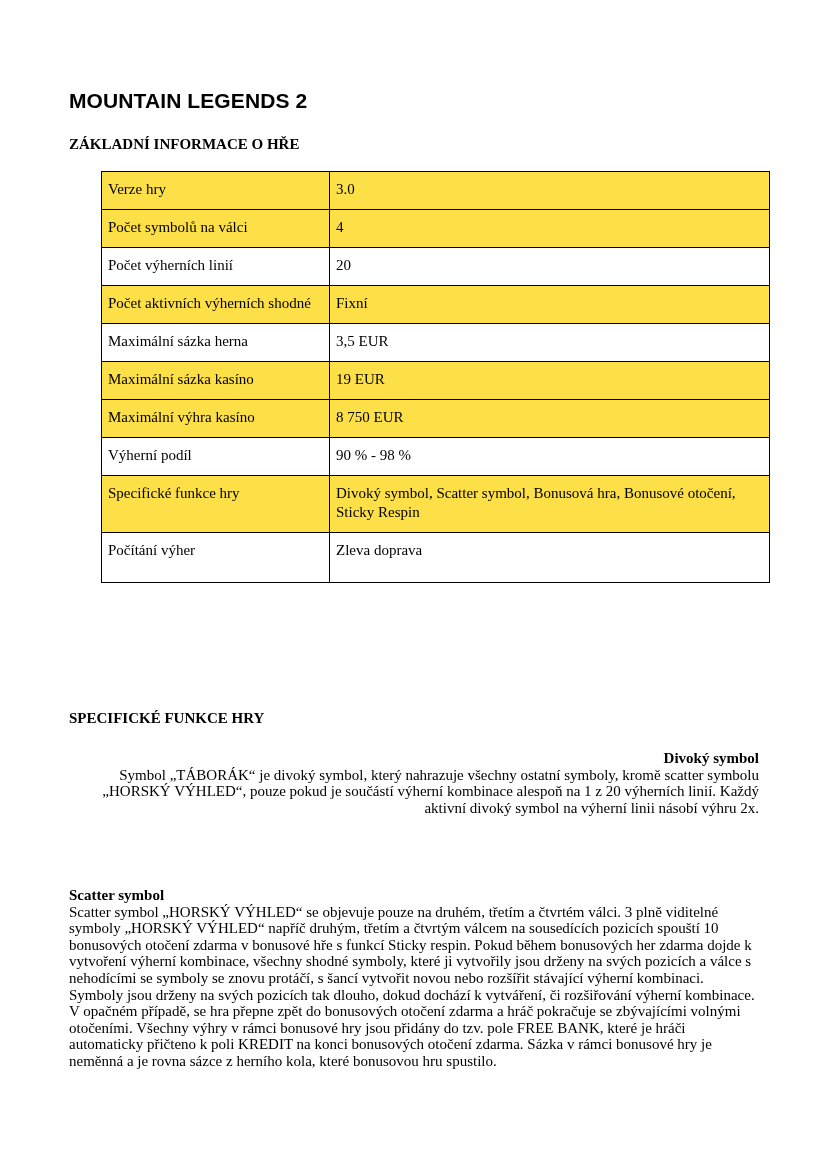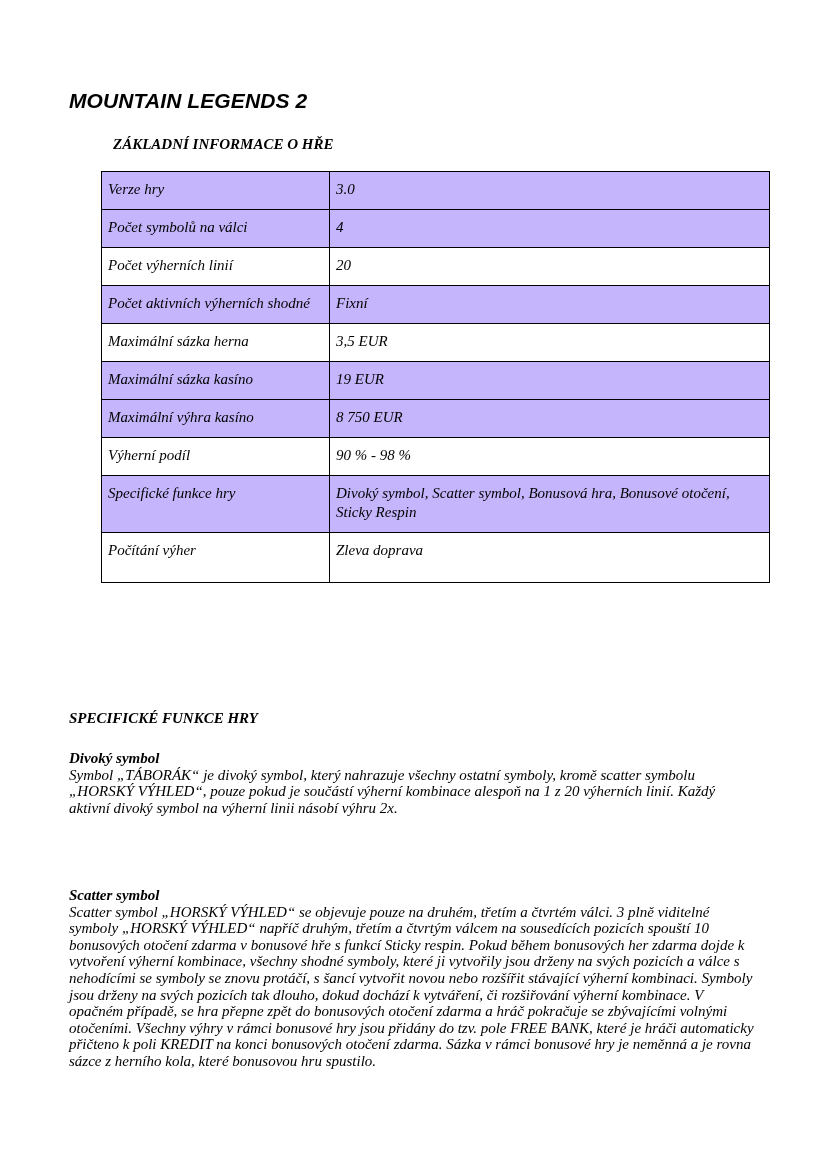--- a/index.html
+++ b/index.html
@@ -13,21 +13,20 @@
     position: relative;
     overflow: hidden;
     color: #000000;
     font-family: "Liberation Serif", "DejaVu Serif", serif;
   }
   .page {
     position: absolute;
     left: 0; top: 0;
     width: 827px;
     height: 1169px;
-    font-style: italic;
   }
   .doc-title {
     position: absolute;
     left: 69px;
     top: 88px;
     margin: 0;
     font-family: "Liberation Sans", "DejaVu Sans", sans-serif;
     font-weight: bold;
     font-size: 21px;
     line-height: 26px;
@@ -35,21 +34,21 @@
   }
   .section-heading {
     position: absolute;
     left: 69px;
     margin: 0;
     font-family: "Liberation Serif", "DejaVu Serif", serif;
     font-weight: bold;
     font-size: 15px;
     line-height: 18px;
   }
-  .h-basic { top: 135px; margin-left: 44px; }
+  .h-basic { top: 135px; }
   .h-features { top: 709px; }
 
   table.info-table {
     position: absolute;
     left: 101px;
     top: 171px;
     width: 669px;
     border-collapse: collapse;
     font-family: "Liberation Serif", "DejaVu Serif", serif;
     font-size: 15px;
@@ -57,40 +56,40 @@
   }
   table.info-table td {
     border: 1.3px solid #000000;
     padding: 0 6px;
     vertical-align: top;
     height: 38px;
     box-sizing: border-box;
   }
   table.info-table td.c-label { width: 228px; padding-top: 8px; }
   table.info-table td.c-value { padding-top: 8px; }
-  table.info-table tr.shade td { background: #c4b5fd; }
+  table.info-table tr.shade td { background: #fde047; }
   table.info-table tr.tall td { height: 57px; }
   table.info-table tr.last td { height: 50px; }
 
   .feature {
     position: absolute;
     left: 69px;
     width: 690px;
     font-family: "Liberation Serif", "DejaVu Serif", serif;
     font-size: 15px;
     line-height: 16.6px;
   }
   .feature .f-title {
     font-weight: bold;
     margin: 0;
   }
   .feature .f-text {
     margin: 0;
   }
-  .f-wild { top: 750px; }
+  .f-wild { top: 750px; text-align: right; }
   .f-scatter { top: 847px; margin-top: 40px; }
 </style>
 </head>
 <body>
 
 <div class="page">
 
   <h1 class="doc-title">MOUNTAIN LEGENDS 2</h1>
 
   <h2 class="section-heading h-basic">ZÁKLADNÍ INFORMACE O HŘE</h2>

